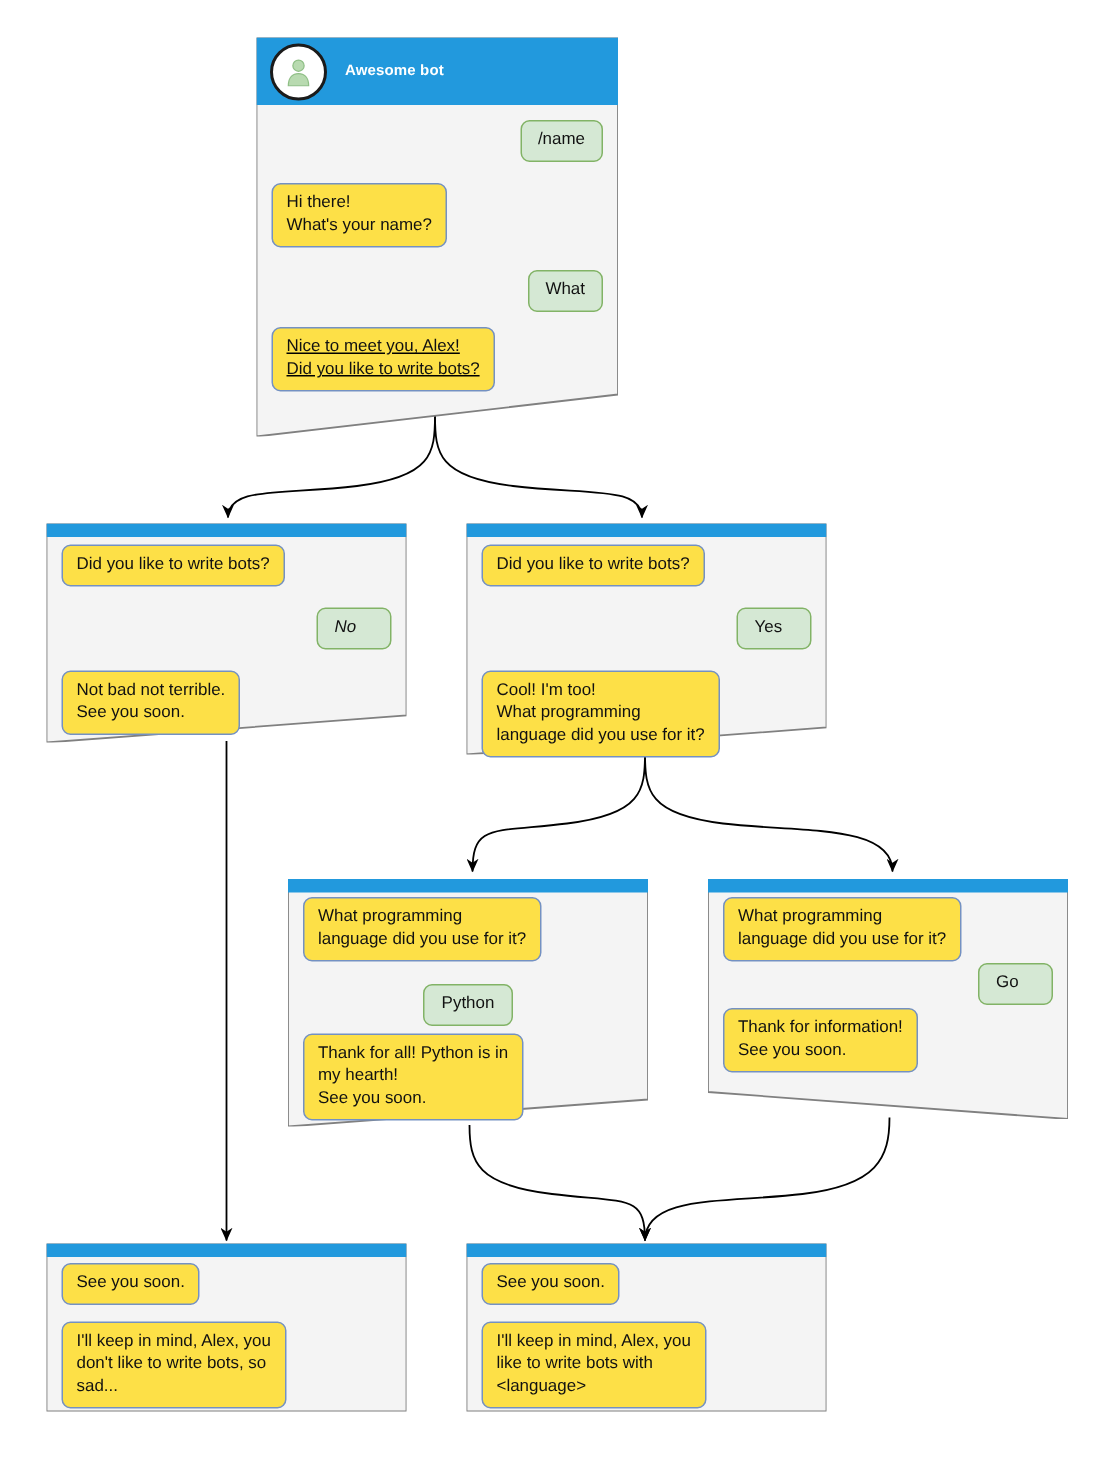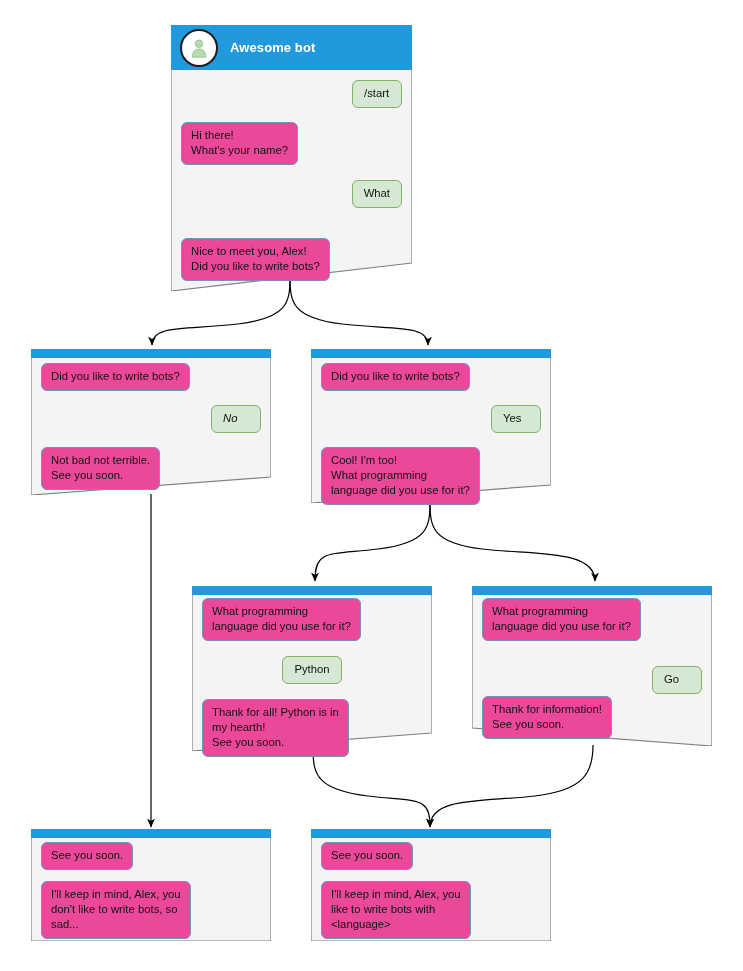--- a/index.html
+++ b/index.html
@@ -72,21 +72,21 @@
     background: #ffffff;
     border: 2.2px solid #1b1b1b;
     display: flex;
     align-items: center;
     justify-content: center;
     flex: 0 0 auto;
     box-sizing: border-box;
   }
   .bot-title {
     color: #ffffff;
-    font-size: 13px;
+    font-size: 10px;
     font-weight: bold;
     margin-left: 12px;
     letter-spacing: 0.1px;
     white-space: nowrap;
   }
 
   
   .card-header-strip {
     position: absolute;
     left: 0;
@@ -116,21 +116,21 @@
     border-style: solid;
     box-sizing: border-box;
     font-size: 11.3px;
     line-height: 15px;
     color: #111111;
     padding: 5px 9px 6px 9px;
     white-space: pre-line;
     max-width: 205px;
   }
   .bubble.bot {
-    background: #ec4899;
+    background: #fde047;
     border-color: #7491c2;
   }
   .bubble.user {
     background: #d5e8d4;
     border-color: #82b366;
     min-width: 50px;
     text-align: left;
   }
   .bubble.user.pad-wide { padding-left: 11px; padding-right: 11px; }
 </style>
@@ -168,30 +168,30 @@
         <div class="avatar">
           <svg width="22" height="22" viewBox="0 0 24 24">
             <circle cx="12" cy="7.4" r="4.1" fill="#b8dab0" stroke="#8fbf86" stroke-width="0.9"></circle>
             <path d="M4.6,22 C4.6,15.6 8,13.1 12,13.1 C16,13.1 19.4,15.6 19.4,22 Z" fill="#b8dab0" stroke="#8fbf86" stroke-width="0.9"></path>
           </svg>
         </div>
         <div class="bot-title">Awesome bot</div>
       </div>
       <div class="messages" style="top:55px;">
         <div class="msg-row user">
-          <div class="bubble user pad-wide">/start</div>
+          <div class="bubble user pad-wide">/name</div>
         </div>
         <div class="msg-row bot" style="margin-top:14px;">
           <div class="bubble bot">Hi there!
 What's your name?</div>
         </div>
         <div class="msg-row user" style="margin-top:15px;">
           <div class="bubble user pad-wide">What</div>
         </div>
-        <div class="msg-row bot" style="margin-top:30px;">
+        <div class="msg-row bot" style="margin-top:10px;text-decoration:underline;">
           <div class="bubble bot">Nice to meet you, Alex!
 Did you like to write bots?</div>
         </div>
       </div>
     </div>
   </div>
 
   <div class="chat-card" style="left:31px; top:349px; width:240px; height:146px;">
     <svg class="card-shape" viewBox="0 0 240 146" preserveAspectRatio="none">
       <polygon points="0,0 240,0 240,128 0,146" fill="#f4f4f4" stroke="#808080" stroke-width="1.2"></polygon>
@@ -245,42 +245,42 @@
     <div class="card-inner">
       <div class="card-header-strip"></div>
       <div class="messages" style="top:12px;">
         <div class="msg-row bot">
           <div class="bubble bot">What programming
 language did you use for it?</div>
         </div>
         <div class="msg-row user" style="margin-top:15px;justify-content:center;">
           <div class="bubble user pad-wide">Python</div>
         </div>
-        <div class="msg-row bot" style="margin-top:15px;">
+        <div class="msg-row bot" style="margin-top:5px;">
           <div class="bubble bot">Thank for all! Python is in
 my hearth!
 See you soon.</div>
         </div>
       </div>
     </div>
   </div>
 
   <div class="chat-card" style="left:472px; top:586px; width:240px; height:160px;">
     <svg class="card-shape" viewBox="0 0 240 160" preserveAspectRatio="none">
       <polygon points="0,0 240,0 240,160 0,142" fill="#f4f4f4" stroke="#808080" stroke-width="1.2"></polygon>
       <rect x="0" y="0" width="240" height="9" fill="#2299dd"></rect>
     </svg>
     <div class="card-inner">
       <div class="card-header-strip"></div>
       <div class="messages" style="top:12px;">
         <div class="msg-row bot">
           <div class="bubble bot">What programming
 language did you use for it?</div>
         </div>
-        <div class="msg-row user" style="margin-top:25px;">
+        <div class="msg-row user" style="margin-top:1px;">
           <div class="bubble user pad-wide">Go</div>
         </div>
         <div class="msg-row bot" style="margin-top:2px;">
           <div class="bubble bot">Thank for information!
 See you soon.</div>
         </div>
       </div>
     </div>
   </div>
 

